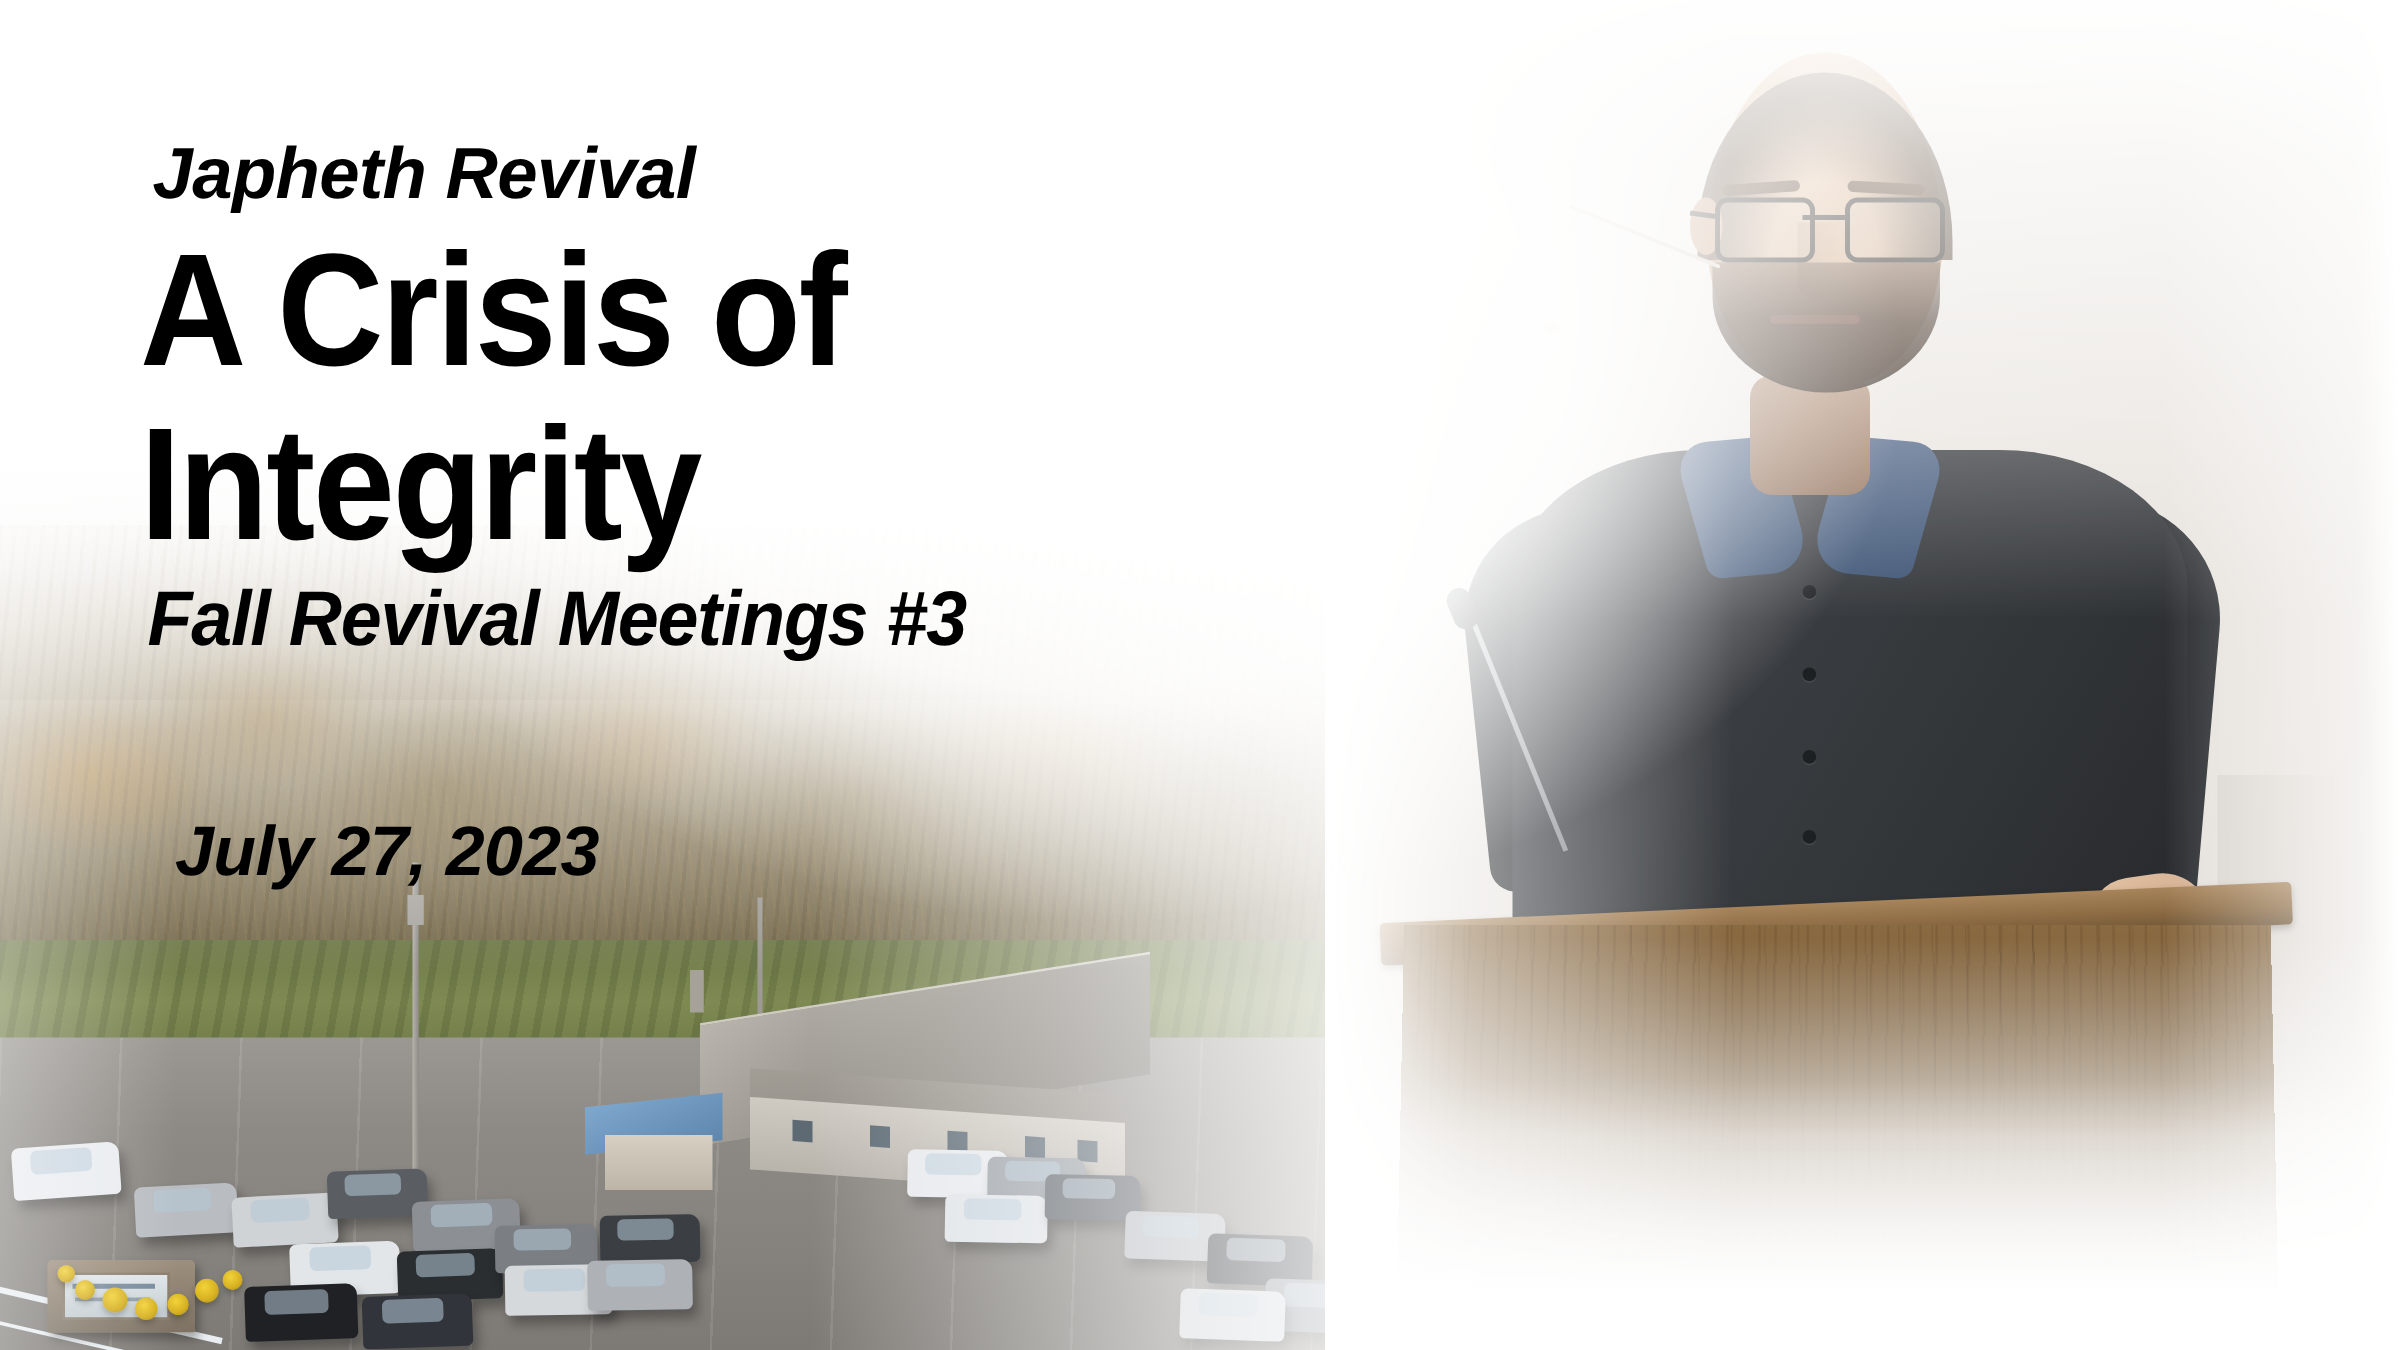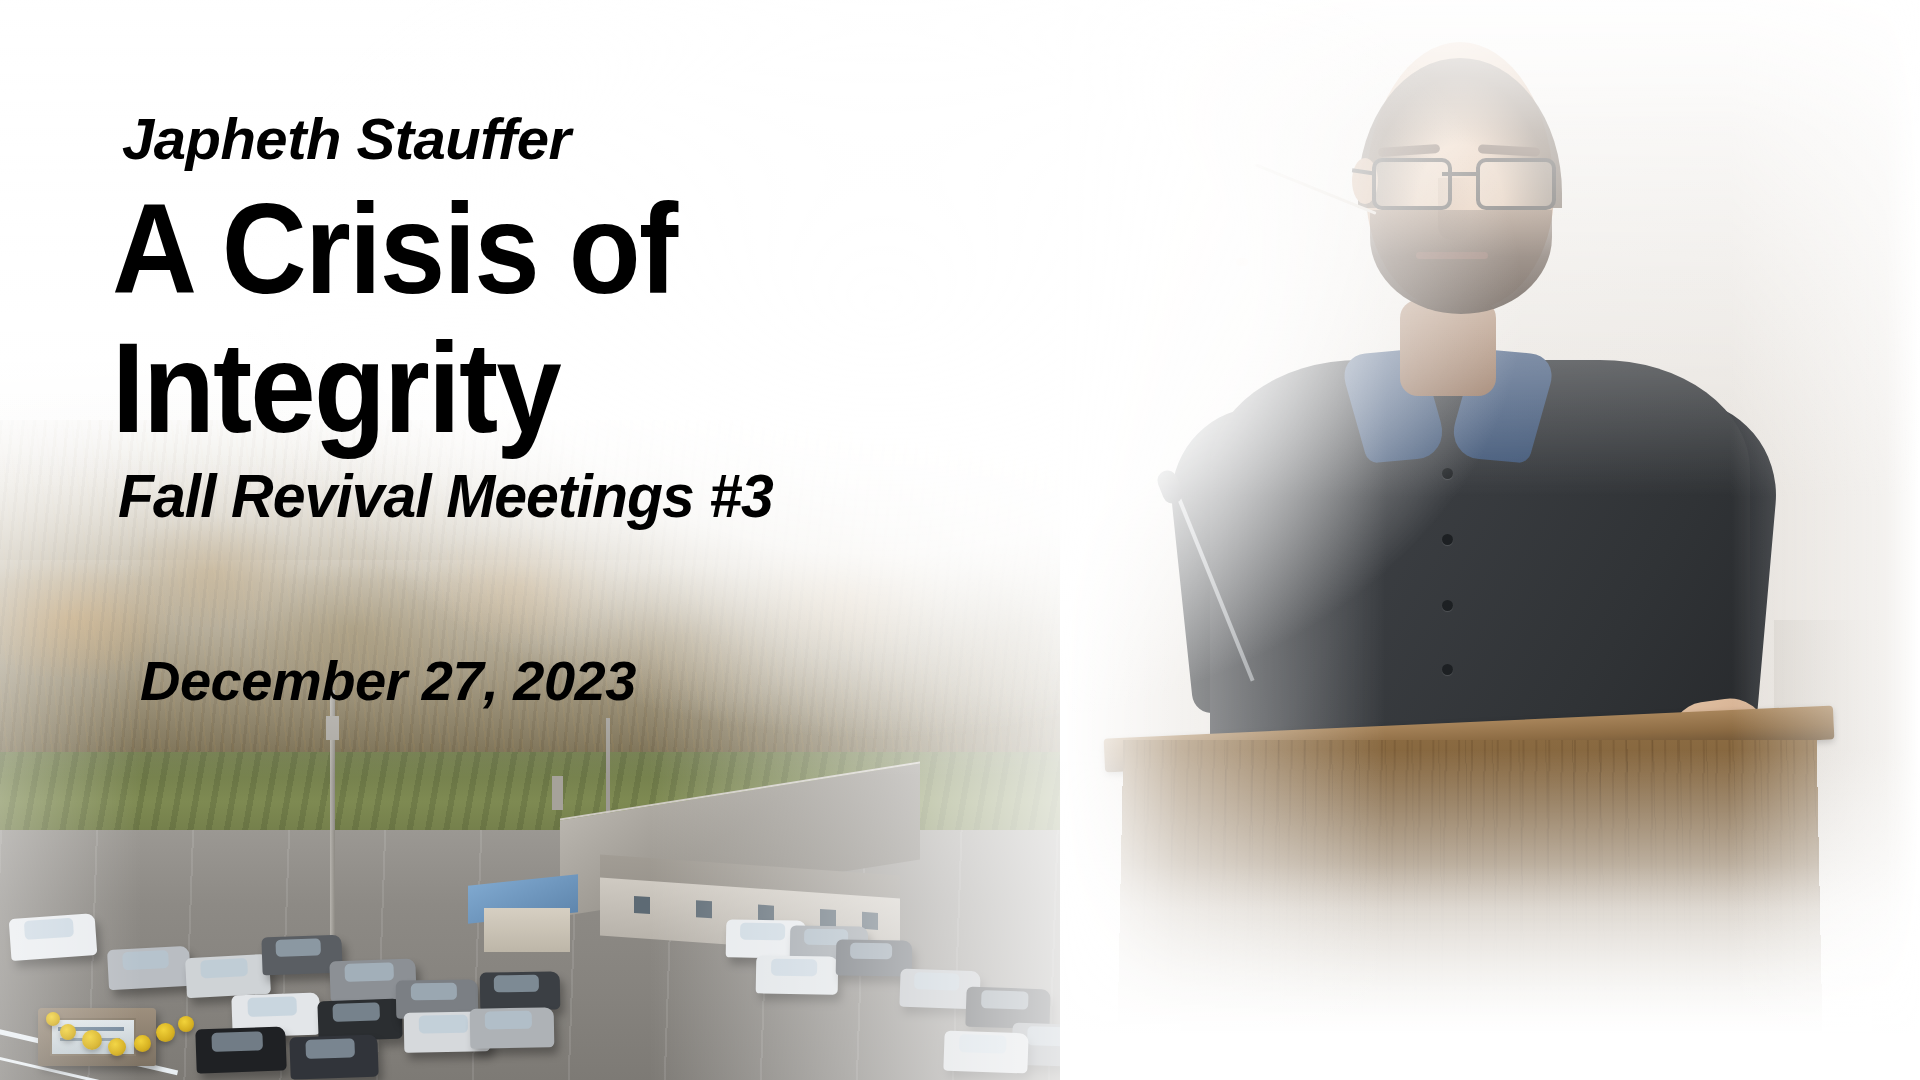--- a/index.html
+++ b/index.html
@@ -601,20 +601,20 @@
 
     <div class="podium-lip"></div>
     <div class="podium"></div>
     <div class="podium-fade"></div>
     <div class="speaker-fade"></div>
   </div>
 
   <div class="global-fade"></div>
 
   <div class="text-block">
-    <div class="speaker-name">Japheth Stauffer</div>
+    <div class="speaker-name">Japheth Revival</div>
     <div class="title-line">A Crisis of</div>
     <div class="title-line second">Integrity</div>
     <div class="subtitle">Fall Revival Meetings #3</div>
-    <div class="date-line">December 27, 2023</div>
+    <div class="date-line">July 27, 2023</div>
   </div>
 
 </div>
 
 </body></html>

